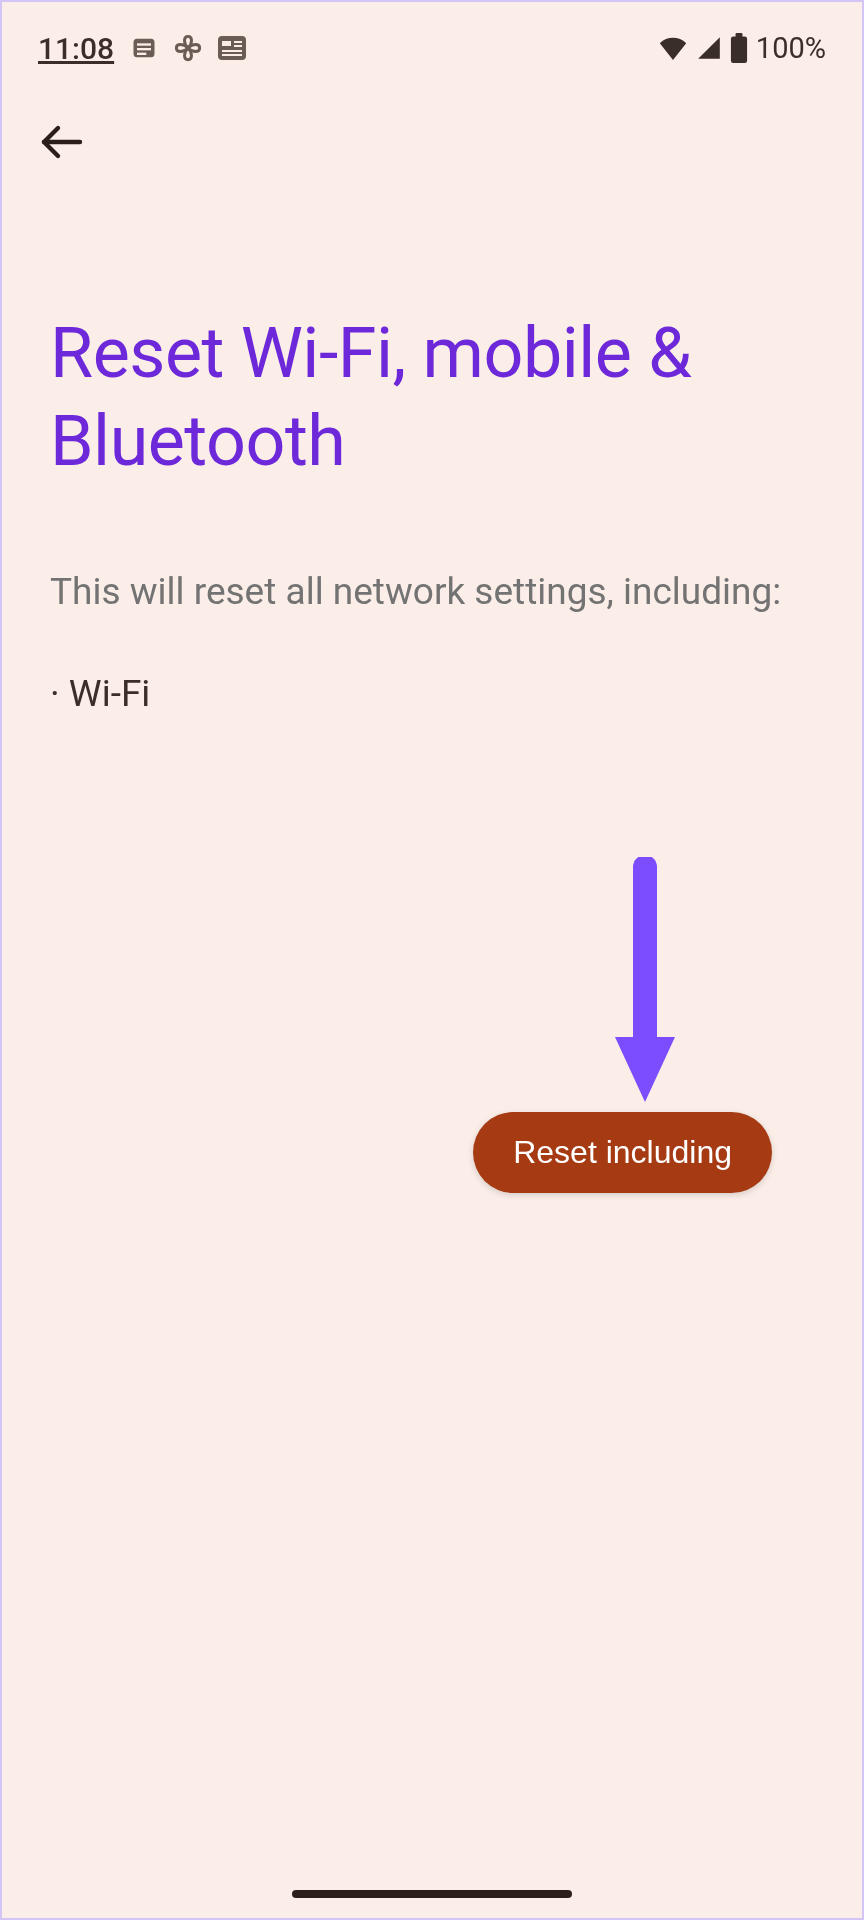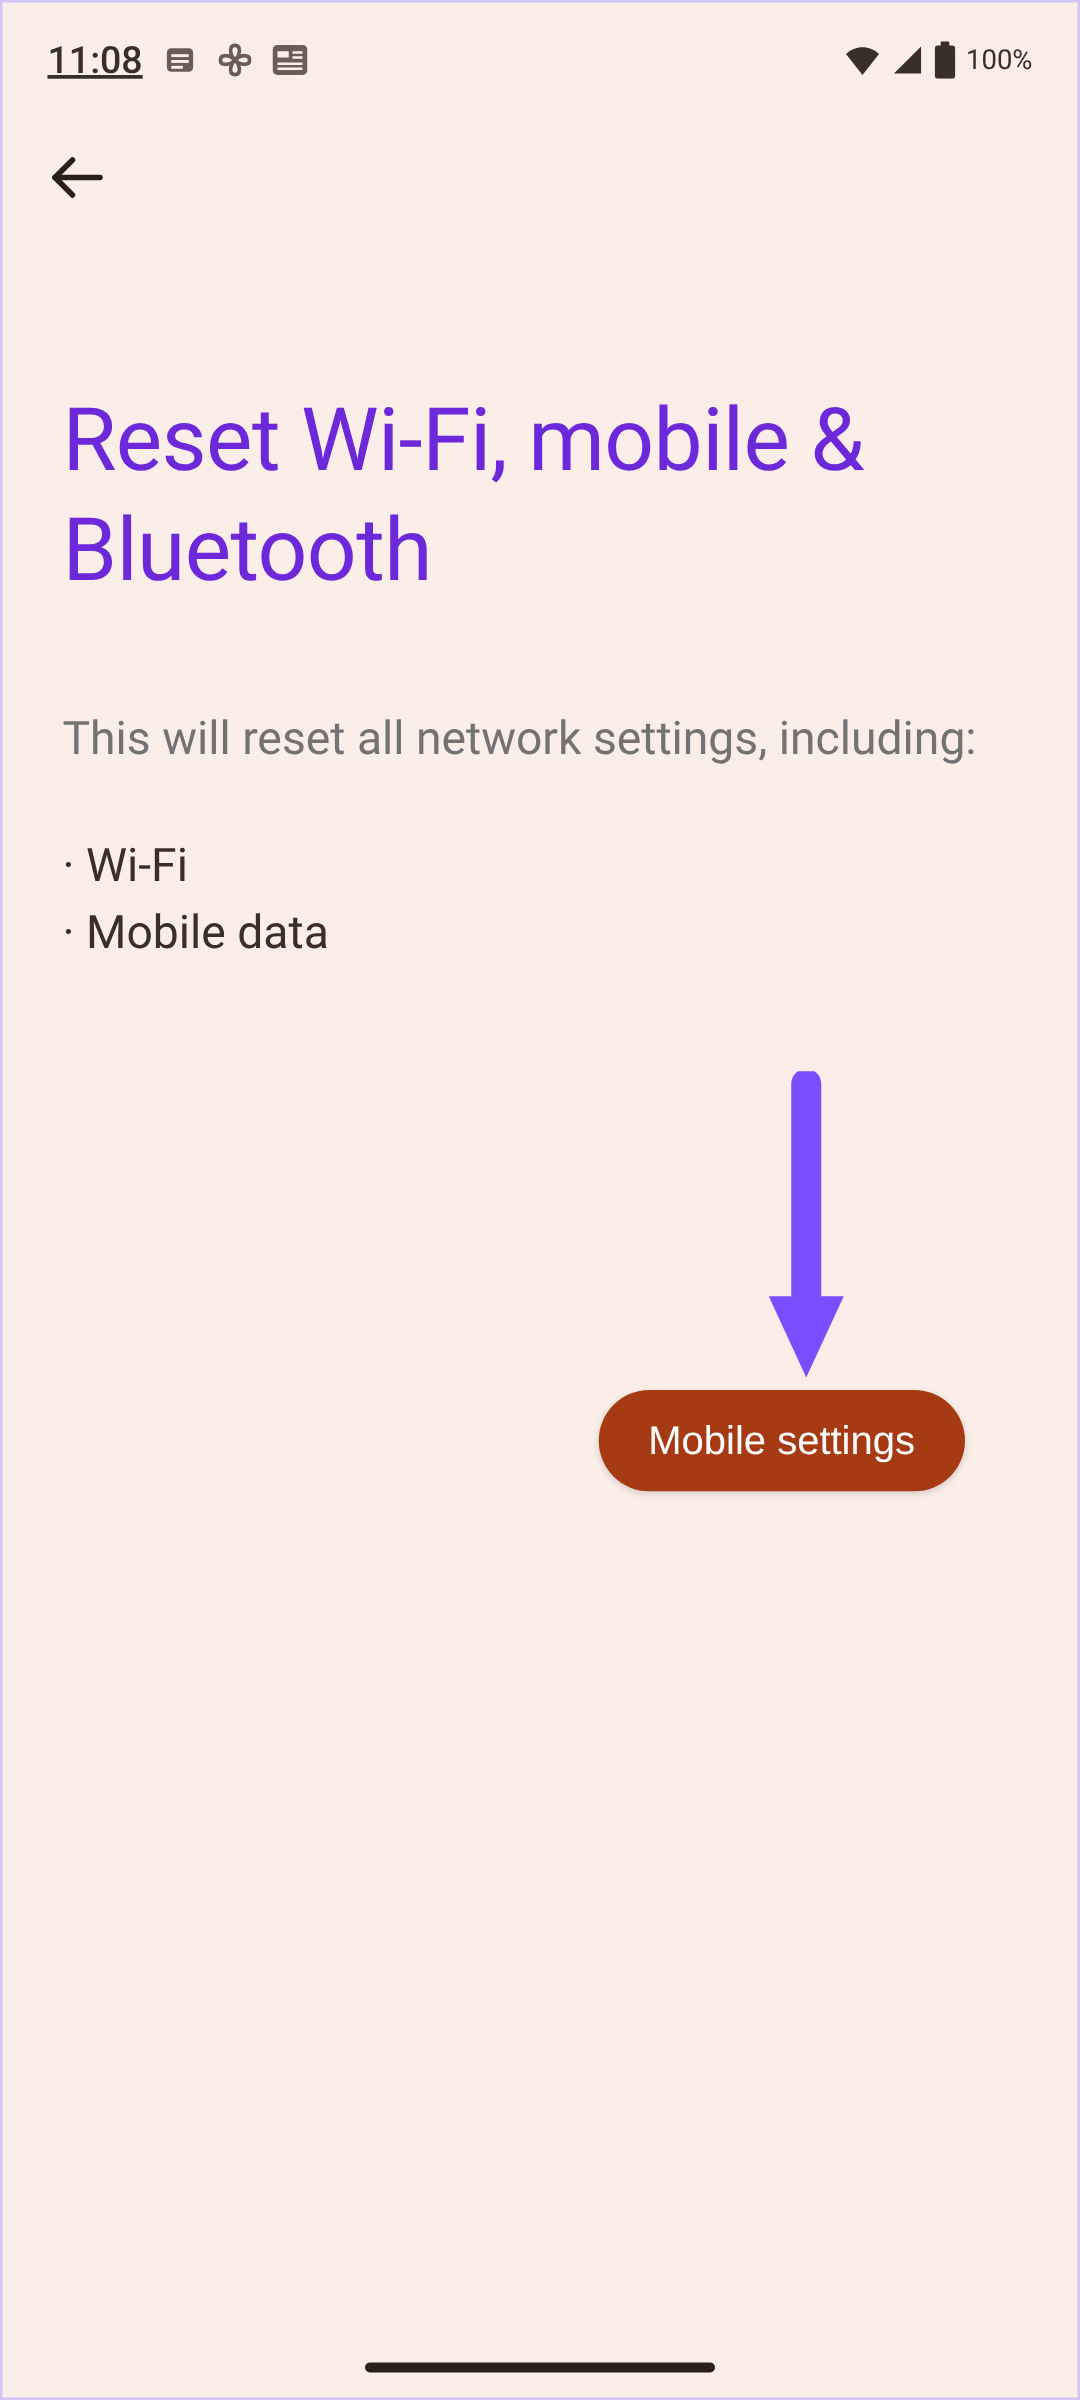--- a/index.html
+++ b/index.html
@@ -45,21 +45,21 @@
       align-items: center;
     }
     
     .status-right {
       display: flex;
       align-items: center;
       gap: 8px;
     }
     
     .battery-text {
-      font-size: 22px;
+      font-size: 29px;
       font-weight: 400;
       color: #3a2e2a;
     }
     
     .toolbar {
       padding: 36px 36px 20px 36px;
     }
     
     .back-arrow {
       color: #2a2019;
@@ -201,28 +201,27 @@
     </svg>
   </span>
 </div>
 
 <h1 class="page-title">Reset Wi-Fi, mobile &amp; Bluetooth</h1>
 
 <div class="content-area">
   <p class="description-text">This will reset all network settings, including:</p>
   <div class="bullet-list">
     <div class="bullet-item">Wi-Fi</div>
-    <div class="bullet-item">Mobile data</div>
   </div>
 </div>
 
 <div class="annotation-arrow">
   <svg width="80" height="250" viewBox="0 0 80 250">
     <line x1="40" y1="10" x2="40" y2="185" stroke="#7c4dff" stroke-width="24" stroke-linecap="round"></line>
     <polygon points="40,245 10,180 70,180" fill="#7c4dff"></polygon>
   </svg>
 </div>
 
 <div class="button-container">
-  <button class="reset-button">Mobile settings</button>
+  <button class="reset-button">Reset including</button>
 </div>
 
 <div class="nav-handle"></div>
 
 </body></html>

